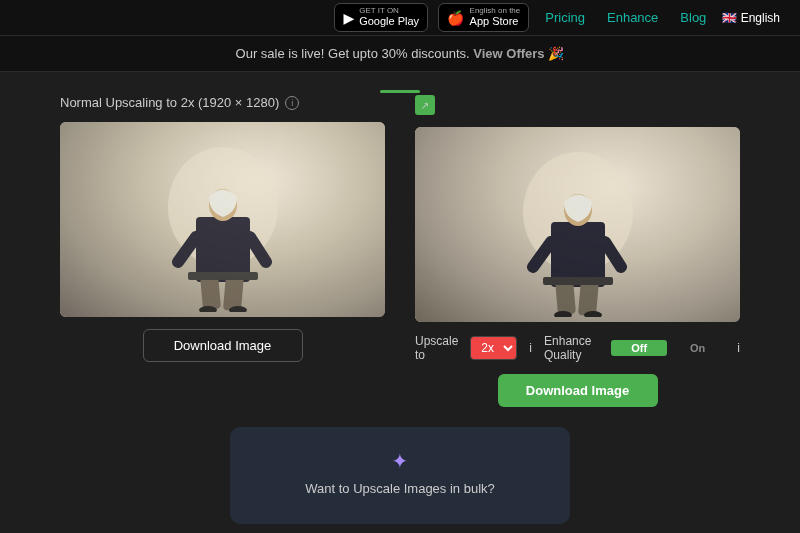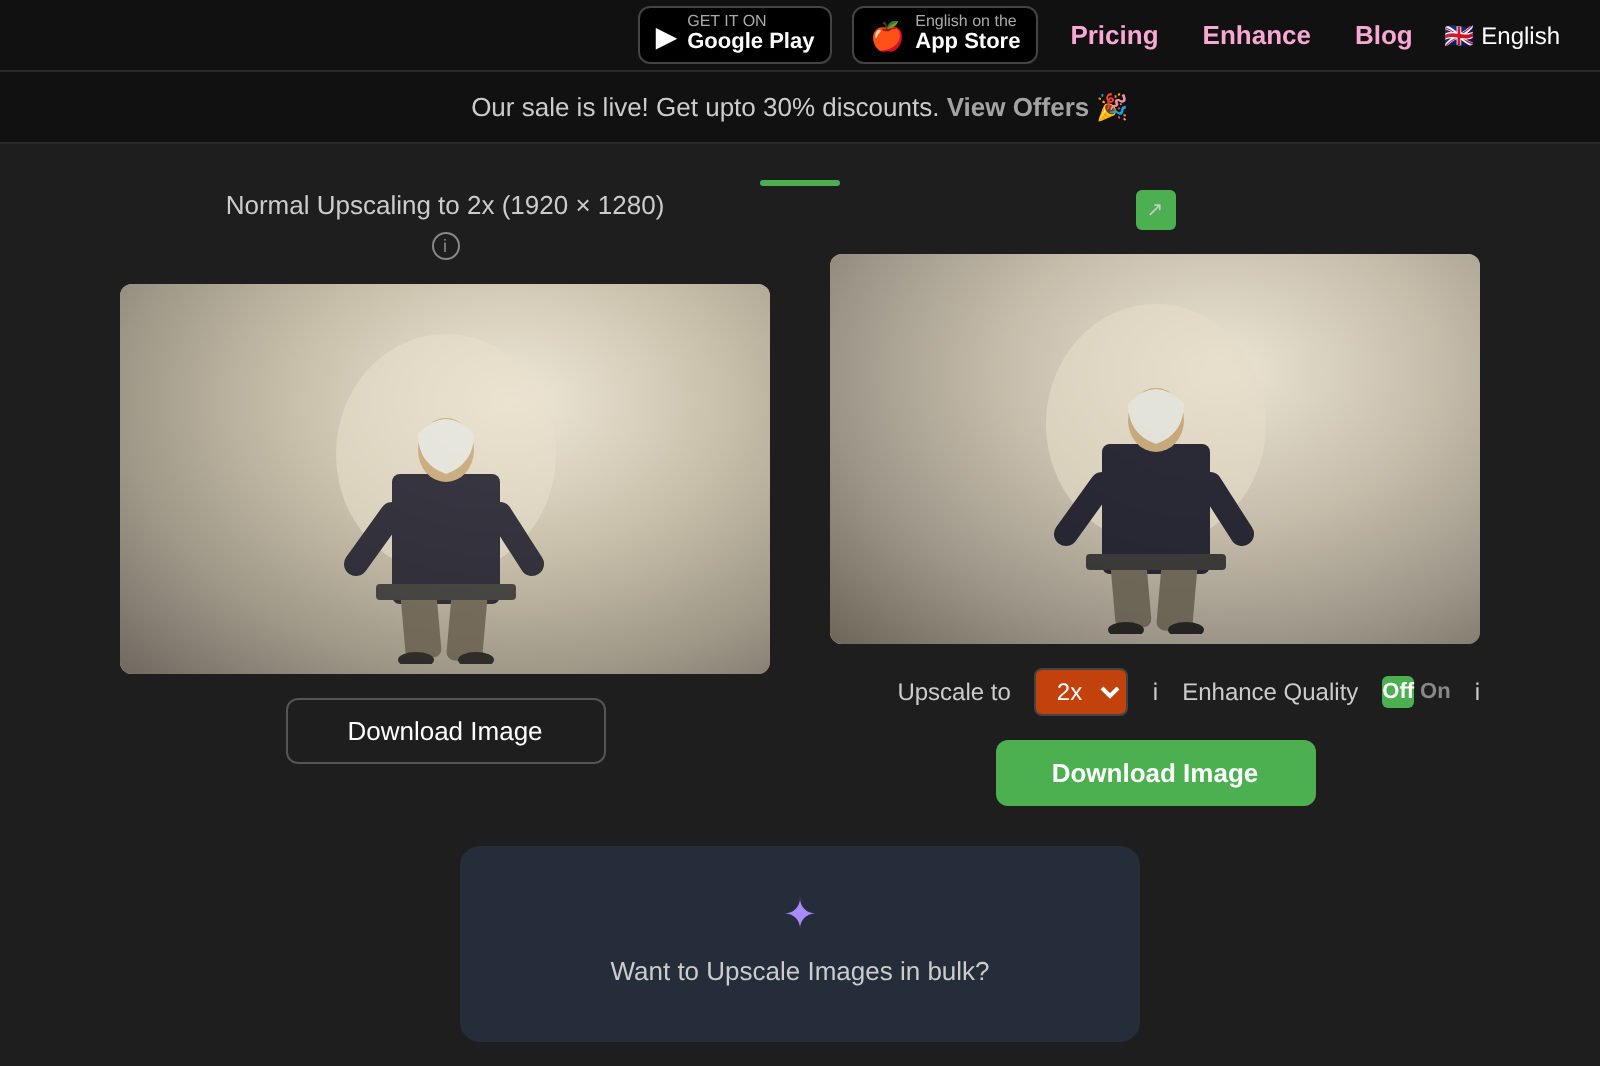--- a/index.html
+++ b/index.html
@@ -39,31 +39,30 @@
       font-size: 14px;
     }
     .store-btn .store-text-sm {
       font-size: 8px;
       color: #aaa;
       display: block;
       line-height: 1;
     }
     .store-btn .store-text-lg {
       font-size: 11px;
-      font-weight: 700;
+      font-weight: 400;
       display: block;
       line-height: 1.2;
     }
     .nav-link {
-      color: #f9a8d4;
+      color: #14b8a6;
       font-size: 13px;
       cursor: pointer;
       text-decoration: none;
       padding: 0 6px;
-      font-weight: bold;
     }
     .lang-btn {
       display: flex;
       align-items: center;
       gap: 4px;
       color: #ccc;
       font-size: 12px;
       cursor: pointer;
       background: transparent;
       border: none;
@@ -105,21 +104,20 @@
       gap: 12px;
     }
 
     .panel-header {
       display: flex;
       align-items: center;
       gap: 6px;
       font-size: 13px;
       color: #ccc;
       font-weight: 500;
-      flex-direction: column;
     }
     .panel-header .info-icon {
       width: 14px;
       height: 14px;
       border: 1px solid #888;
       border-radius: 50%;
       display: inline-flex;
       align-items: center;
       justify-content: center;
       font-size: 9px;
@@ -200,37 +198,37 @@
     .ai-controls {
       display: flex;
       align-items: center;
       gap: 12px;
       justify-content: flex-end;
       font-size: 12px;
       color: #ccc;
     }
 
     .upscale-select {
-      background: #c2410c;
+      background: #ef4444;
       border: 1px solid #444;
       color: #fff;
       padding: 3px 6px;
       border-radius: 4px;
       font-size: 12px;
       cursor: pointer;
       appearance: auto;
     }
 
     .enhance-toggle {
       display: flex;
       align-items: center;
       gap: 3px;
     }
     .toggle-btn {
-      padding: 2px 0;
+      padding: 2px 20px;
       border-radius: 3px;
       font-size: 11px;
       font-weight: 600;
       border: none;
       cursor: pointer;
     }
     .toggle-on {
       background: #4caf50;
       color: #fff;
     }

